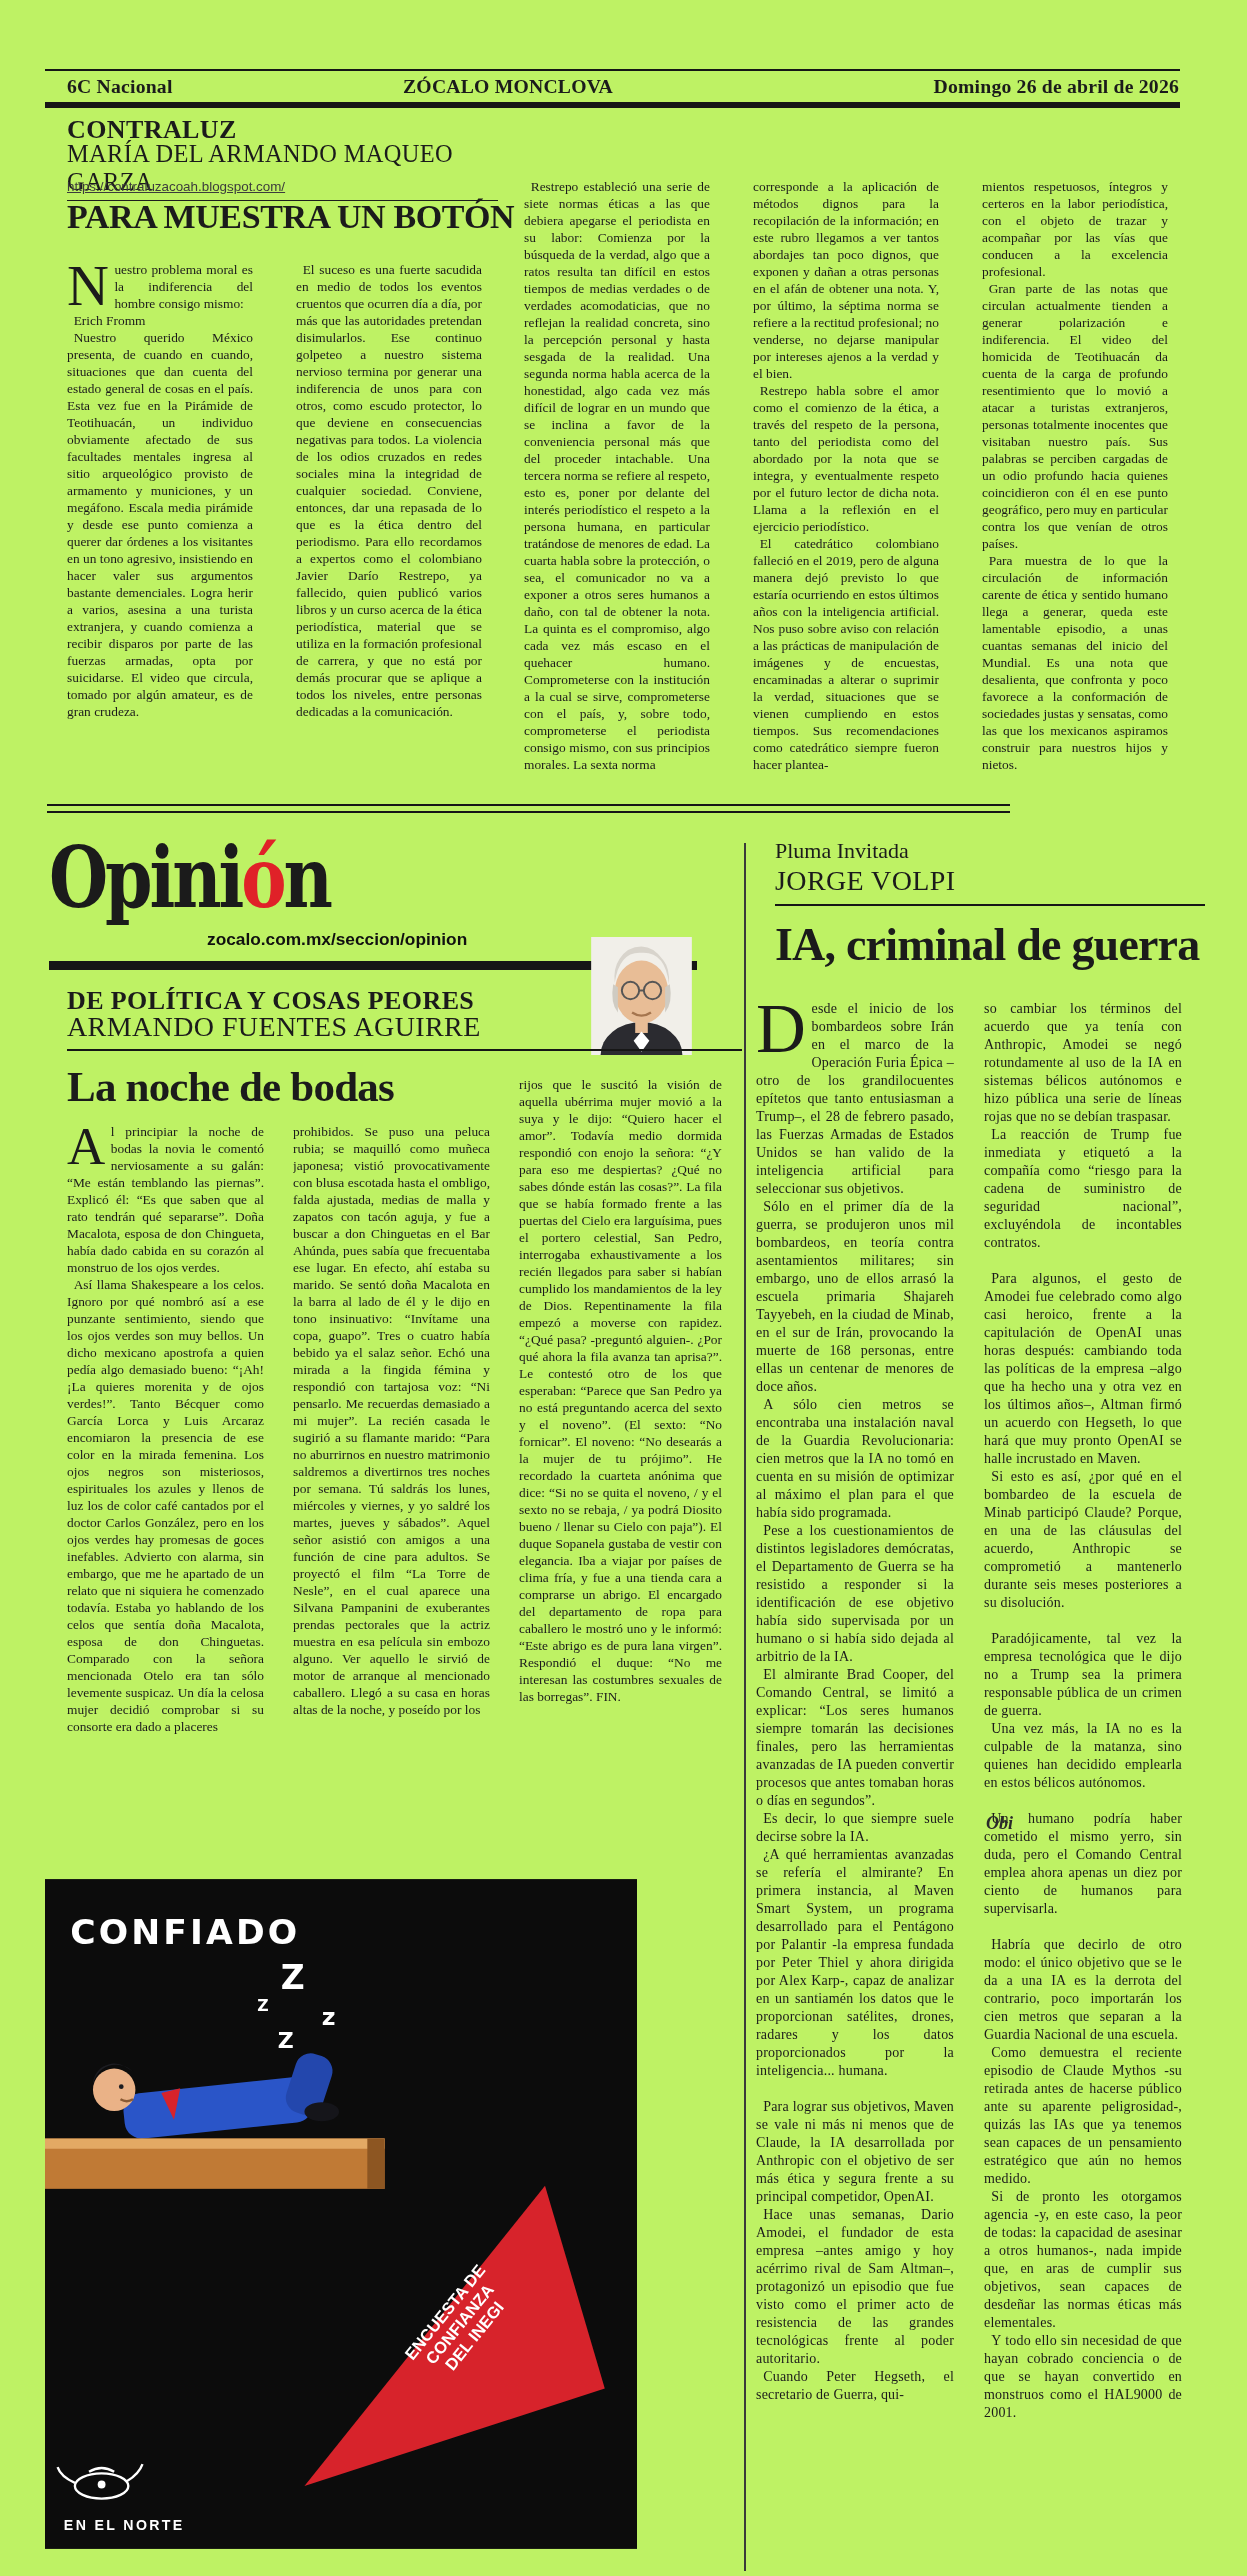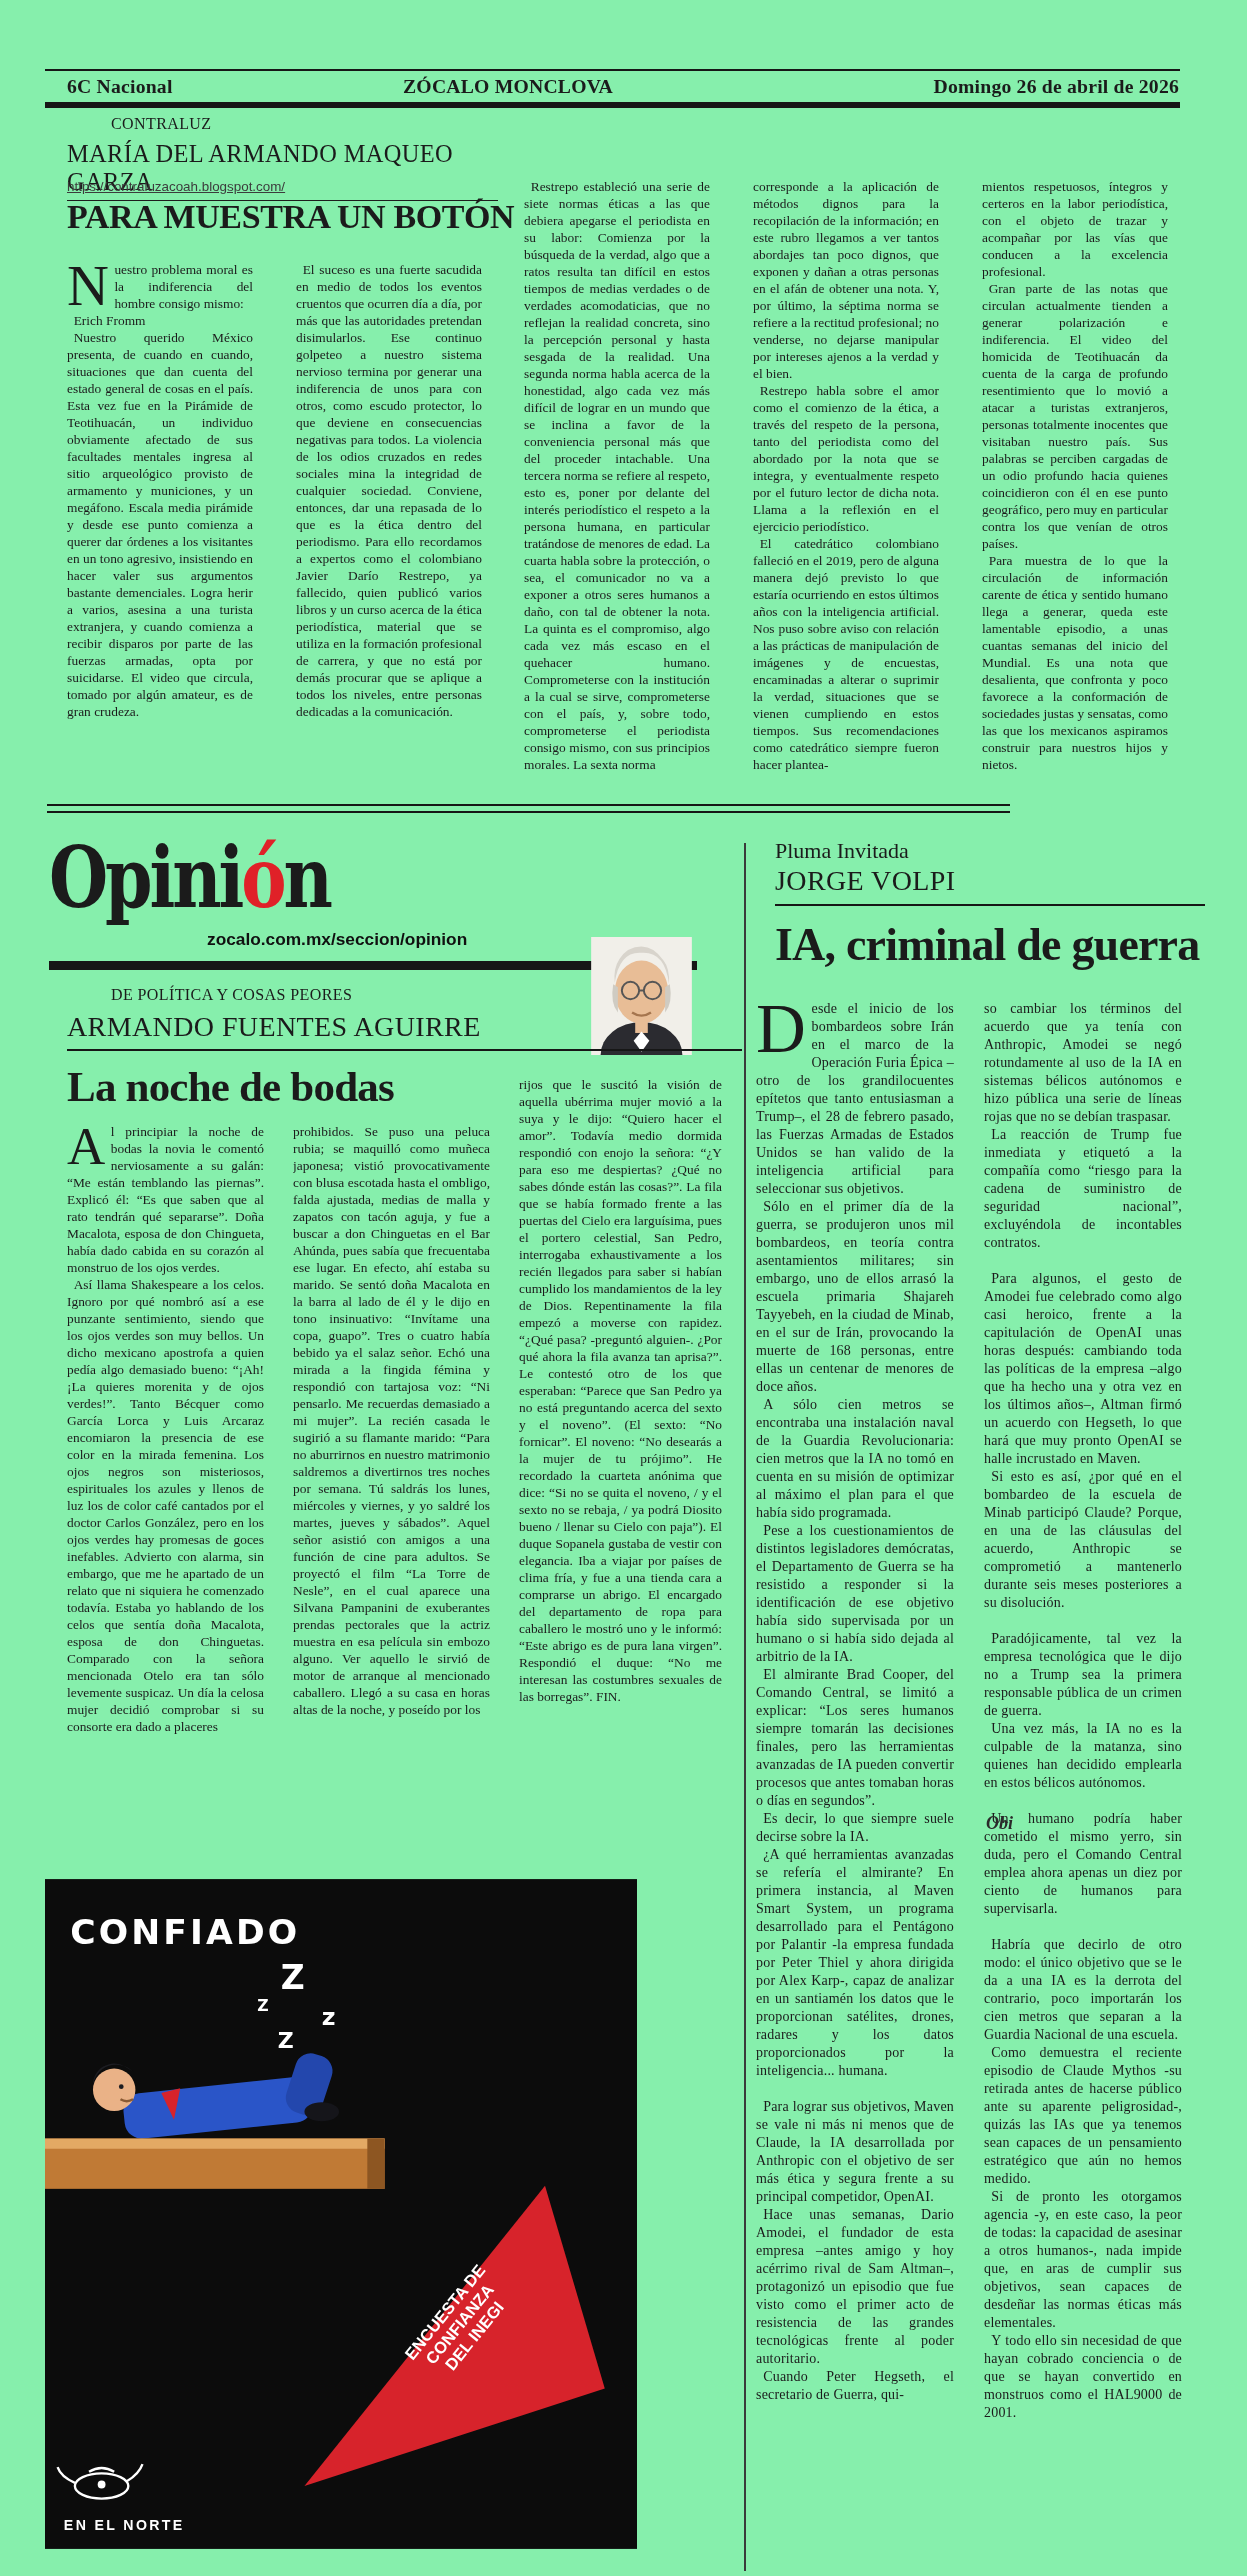--- a/index.html
+++ b/index.html
@@ -1,24 +1,24 @@
 <!DOCTYPE html>
 <html lang="es" style="font-size:12.6px"><head>
 <meta charset="utf-8">
 <style>
   html,body{margin:0;padding:0;background:#e8e6e1;}
-  .page{position:relative;width:1248px;height:2576px;background:#86efac;margin:0 auto;
+  .page{position:relative;width:1248px;height:2576px;background:#bef264;margin:0 auto;
         font-family:"Liberation Serif",serif;color:#1b1b1b;overflow:hidden;}
   .abs{position:absolute;}
   .rule{background:#161616;}
   
   .hdr-txt{font-size:19.7px;font-weight:700;letter-spacing:0.2px;}
   .hdr-date{font-weight:700;}
   
-  .kicker{font-size:16px;font-weight:400;letter-spacing:0.4px;margin-left:44px;}
+  .kicker{font-size:26px;font-weight:700;letter-spacing:0.4px;}
   .author{font-size:24.4px;font-weight:500;letter-spacing:0.4px;}
   .author-big{font-size:28px;font-weight:500;letter-spacing:0.4px;}
   .plainurl{font-family:"Liberation Sans",sans-serif;font-size:13.4px;color:#3c3c3c;}
   .headline-caps{font-size:34px;font-weight:700;letter-spacing:-0.4px;}
   .headline{font-size:43px;font-weight:600;letter-spacing:-0.8px;}
   
   .body-col{font-size:13.4px;line-height:17px;text-align:justify;white-space:pre-line;
             overflow:hidden;hyphens:auto;-webkit-hyphens:auto;}
   .volpi-col{font-size:14px;line-height:18px;letter-spacing:0.2px;}
   .dropcap{float:left;font-weight:400;padding:2.4px 5.5px 0 0;}

